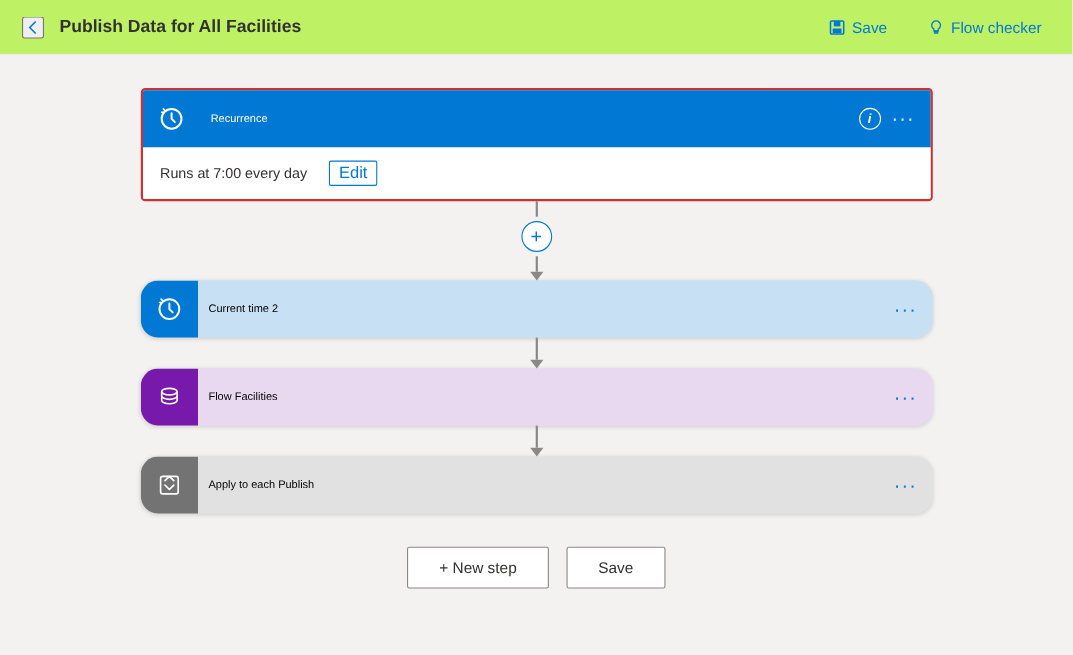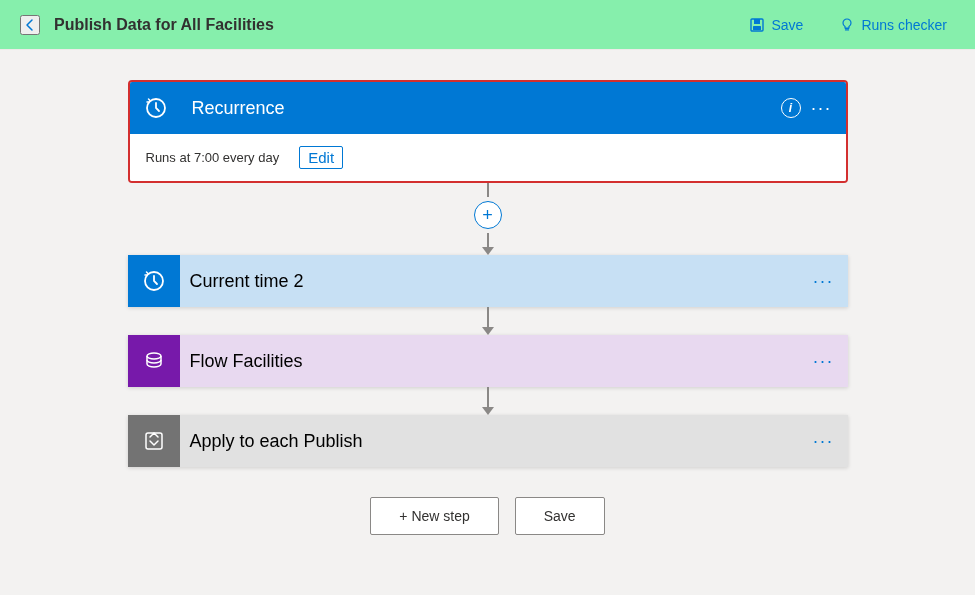--- a/index.html
+++ b/index.html
@@ -8,21 +8,21 @@
       background: #f3f2f1;
       width: 975px;
       height: 595px;
       overflow: hidden;
       display: flex;
       flex-direction: column;
     }
 
     
     .header {
-      background: #86efac;
+      background: #bef264;
       border-bottom: 1px solid #edebe9;
       display: flex;
       align-items: center;
       padding: 0 20px;
       height: 50px;
       flex-shrink: 0;
     }
     .header-back {
       color: #0078d4;
       font-size: 18px;
@@ -67,21 +67,21 @@
     
     .flow-container {
       display: flex;
       flex-direction: column;
       align-items: center;
       width: 720px;
     }
 
     .step-block {
       width: 100%;
-      border-radius: 0;
+      border-radius: 16px;
       overflow: hidden;
       box-shadow: 0 1px 4px rgba(0,0,0,0.15);
     }
 
     .step-header {
       display: flex;
       align-items: center;
       height: 52px;
       padding: 0 14px 0 0;
     }
@@ -90,21 +90,21 @@
       width: 52px;
       height: 52px;
       display: flex;
       align-items: center;
       justify-content: center;
       flex-shrink: 0;
     }
 
     .step-title {
       flex: 1;
-      font-size: 18px;
+      font-size: 10px;
       font-weight: 500;
       padding-left: 10px;
     }
 
     .step-actions {
       display: flex;
       align-items: center;
       gap: 10px;
     }
 
@@ -268,21 +268,21 @@
         <rect x="4" y="9" width="8" height="4" rx="0.5" fill="#0078d4"></rect>
       </svg>
       <span>Save</span>
     </button>
     <button class="header-btn">
       <svg width="16" height="16" viewBox="0 0 16 16" fill="none">
         <path d="M8 2C5.79 2 4 3.79 4 6c0 1.5.82 2.8 2 3.46V11h4V9.46C11.18 8.8 12 7.5 12 6c0-2.21-1.79-4-4-4z" stroke="#0078d4" stroke-width="1.2" fill="none"></path>
         <path d="M6 11h4v1.5H6z" fill="#0078d4"></path>
         <path d="M6.5 13h3" stroke="#0078d4" stroke-width="1.2" stroke-linecap="round"></path>
       </svg>
-      <span>Runs checker</span>
+      <span>Flow checker</span>
     </button>
   </div>
 </div>
 
 <div class="canvas">
   <div class="flow-container">
 
     <div class="recurrence-wrapper">
       <div class="recurrence-header">
         <div class="step-icon-box">

